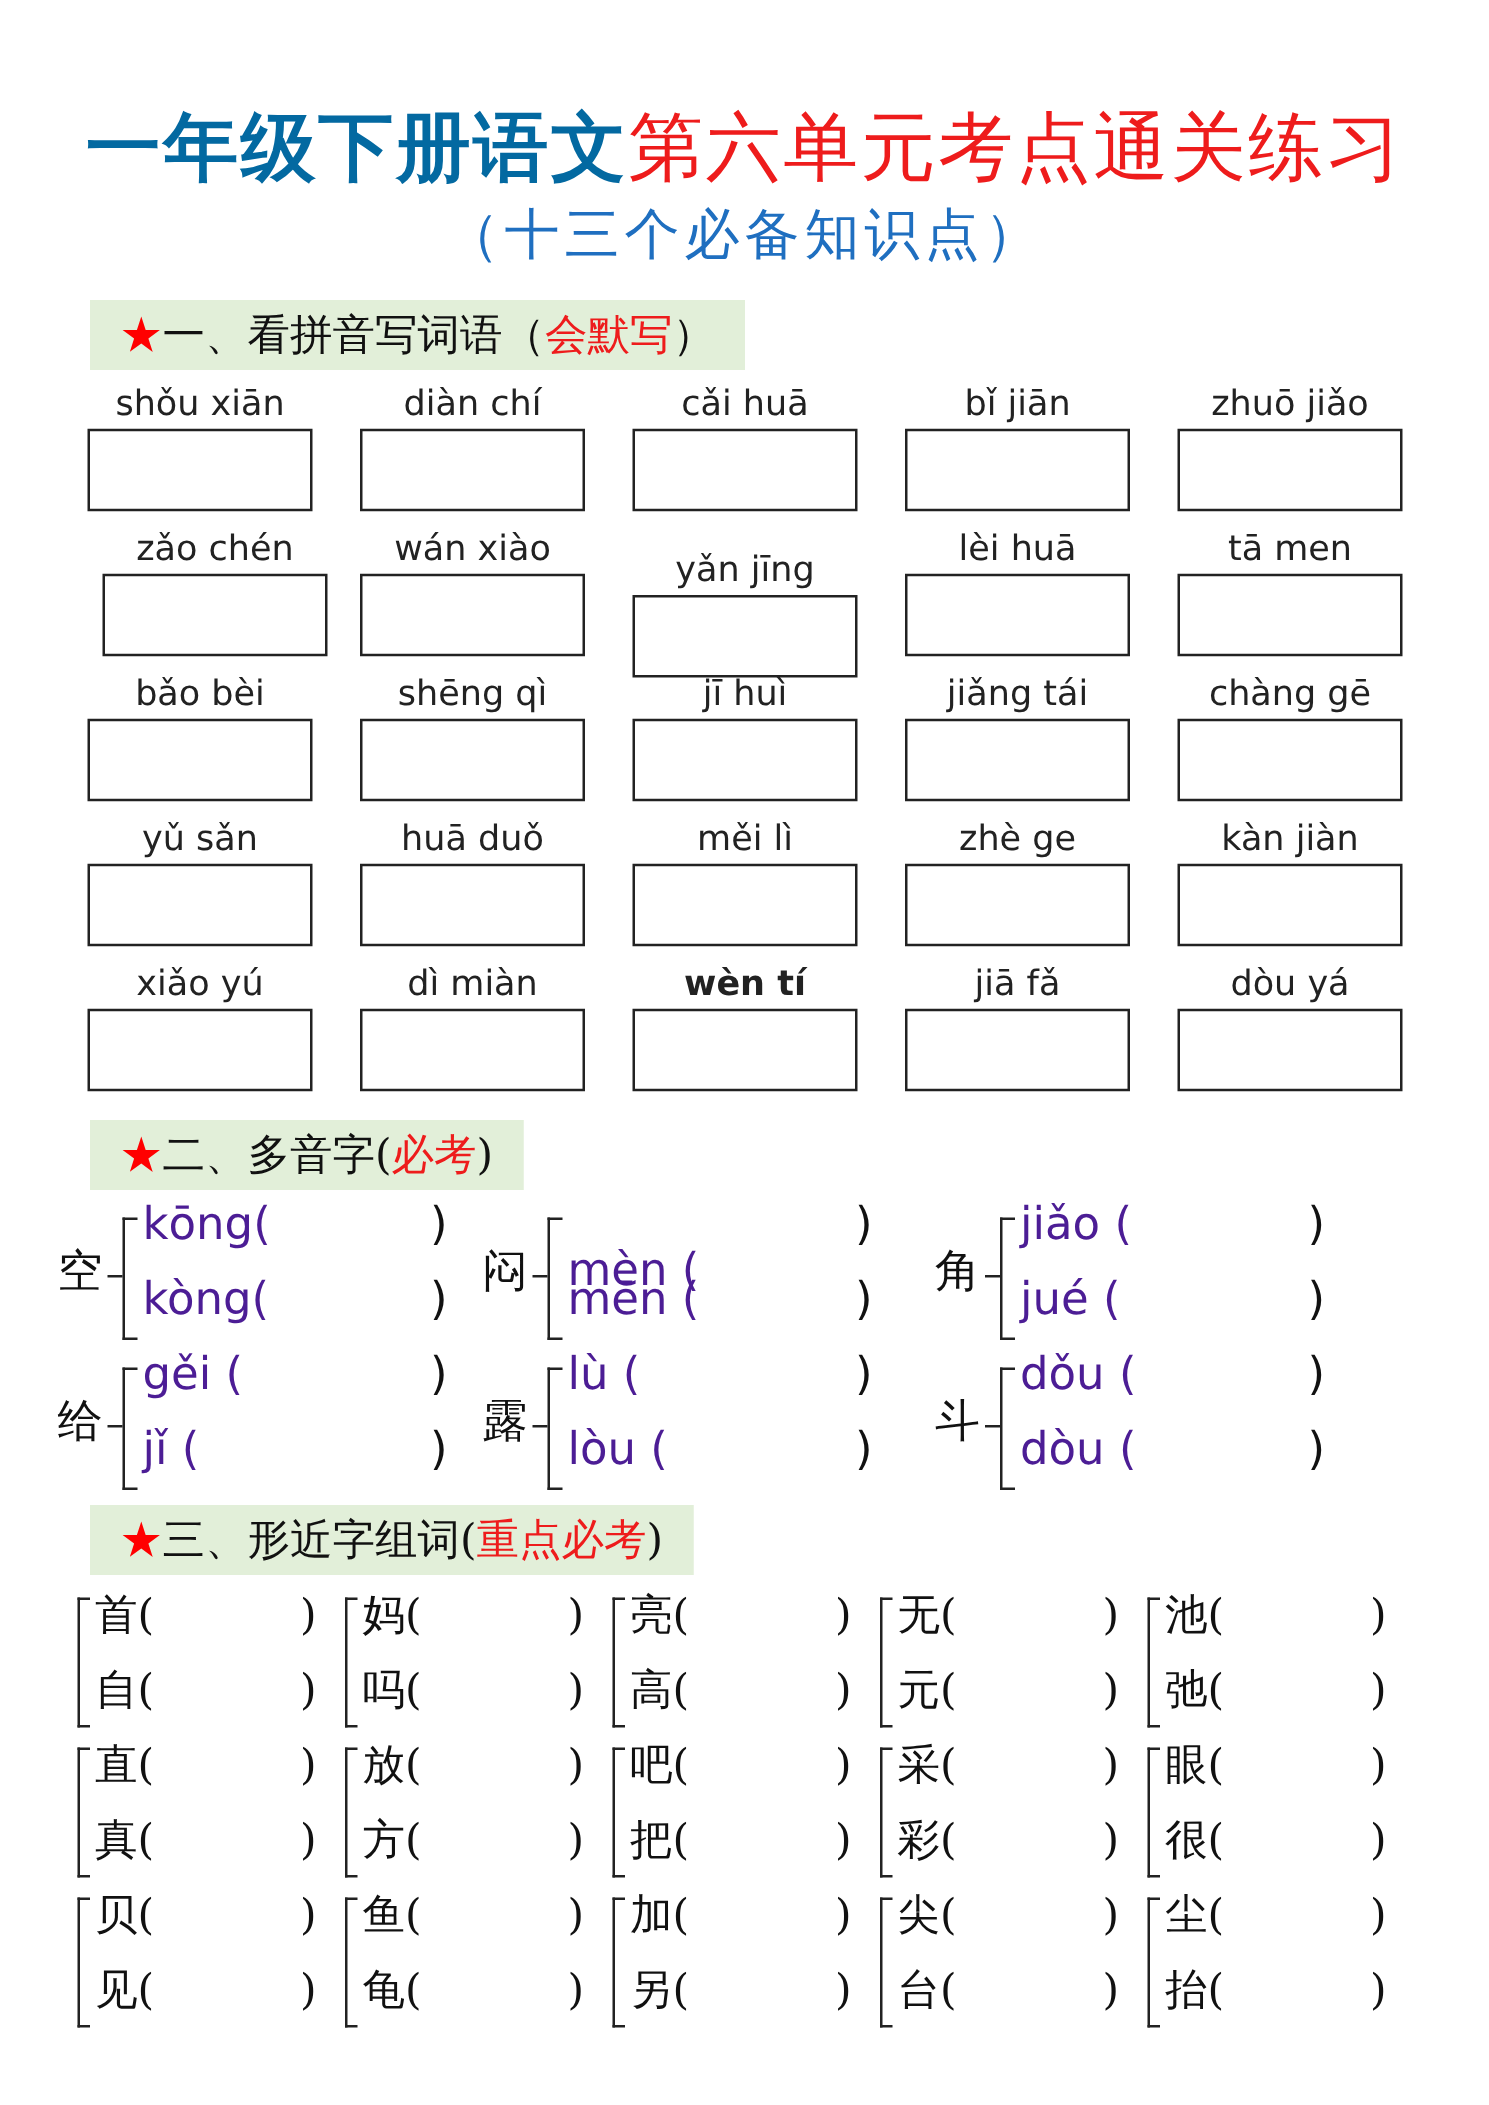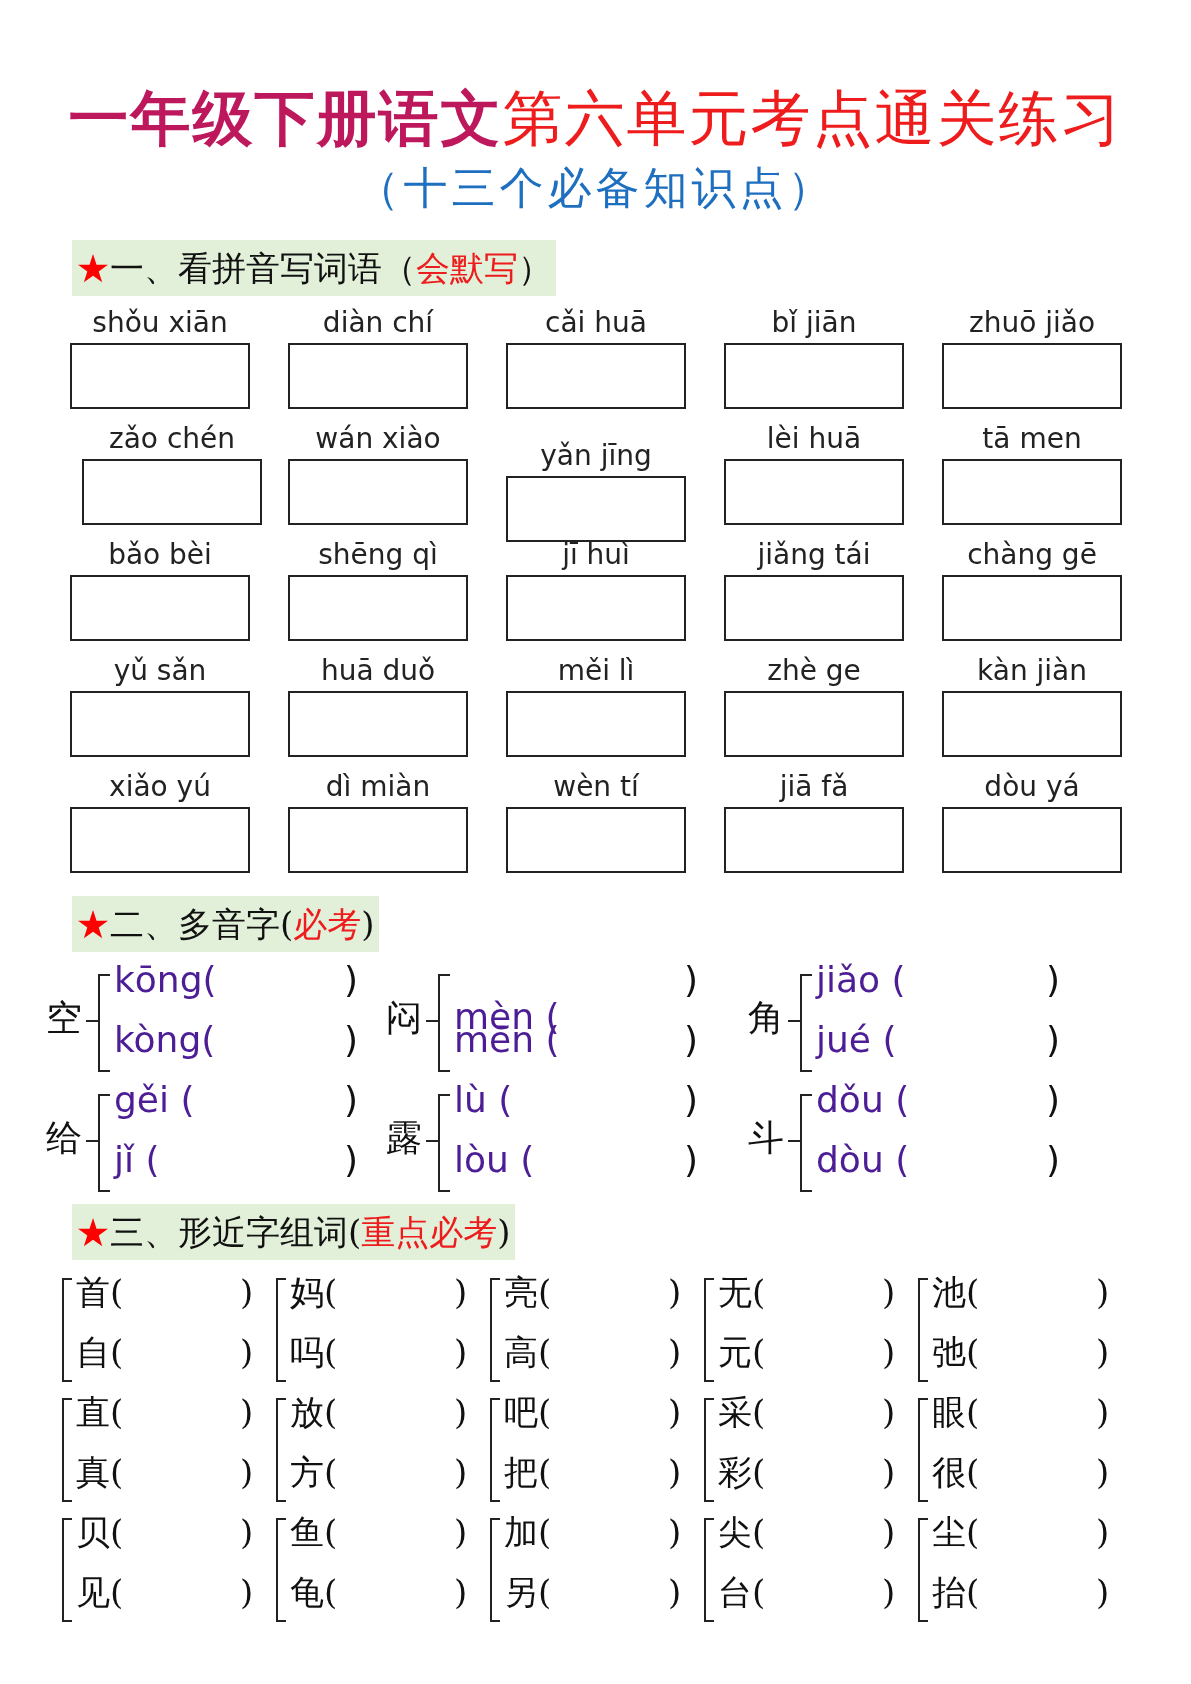--- a/index.html
+++ b/index.html
@@ -1,25 +1,25 @@
 <!DOCTYPE html>
 <html><head>
 <meta charset="utf-8">
 <style>
   html, body { margin:0; padding:0; background:#ffffff; }
   body { width:1191px; height:1684px; position:relative; overflow:hidden;
          font-family:"DejaVu Serif", serif; color:#111; }
   .title { position:absolute; top:78px; left:0; width:1191px; text-align:center;
            font-size:60px; font-weight:bold; letter-spacing:2px; line-height:80px; white-space:nowrap; }
-  .title .black { color:#be185d; }
+  .title .black { color:#0369a1; }
   .title .red { color:#ee1c1c; font-weight:normal; }
   .subtitle { position:absolute; top:158px; left:0; width:1191px; text-align:center;
               font-size:44px; color:#1f6fc0; line-height:60px; letter-spacing:4px; }
   .banner { position:absolute; left:72px; height:56px; background:#e2efd9;
-            font-size:34px; line-height:56px; padding:0 4px; white-space:nowrap; color:#111; }
+            font-size:34px; line-height:56px; padding:0 24px; white-space:nowrap; color:#111; }
   .banner .star { color:#ff0000; }
   .banner .red { color:#ee1c1c; }
   
   .pinyin-grid { position:absolute; left:70px; top:305px; width:1060px; }
   .py-cell { position:absolute; width:180px; text-align:center; }
   .py-text { font-family:"DejaVu Sans", sans-serif; font-size:28px; line-height:36px; height:38px; color:#222; white-space:nowrap; }
   .py-box { width:176px; height:62px; border:2px solid #222; margin:0 auto; background:#fff; }
   
   .poly { position:absolute; font-family:"DejaVu Sans", sans-serif; }
   .poly-char { position:absolute; font-family:"DejaVu Serif", serif; font-size:36px; line-height:40px; }
@@ -127,21 +127,21 @@
       <div class="py-box"></div>
     </div>
     <div class="py-cell" style="left: 0px; top: 464px;">
       <div class="py-text">xiǎo yú</div>
       <div class="py-box"></div>
     </div>
     <div class="py-cell" style="left: 218px; top: 464px;">
       <div class="py-text">dì miàn</div>
       <div class="py-box"></div>
     </div>
-    <div class="py-cell" style="left: 436px; top: 464px;">
+    <div class="py-cell" style="left: 436px; top: 464px; font-weight: bold;">
       <div class="py-text">wèn tí</div>
       <div class="py-box"></div>
     </div>
     <div class="py-cell" style="left: 654px; top: 464px;">
       <div class="py-text">jiā fǎ</div>
       <div class="py-box"></div>
     </div>
     <div class="py-cell" style="left: 872px; top: 464px;">
       <div class="py-text">dòu yá</div>
       <div class="py-box"></div>

